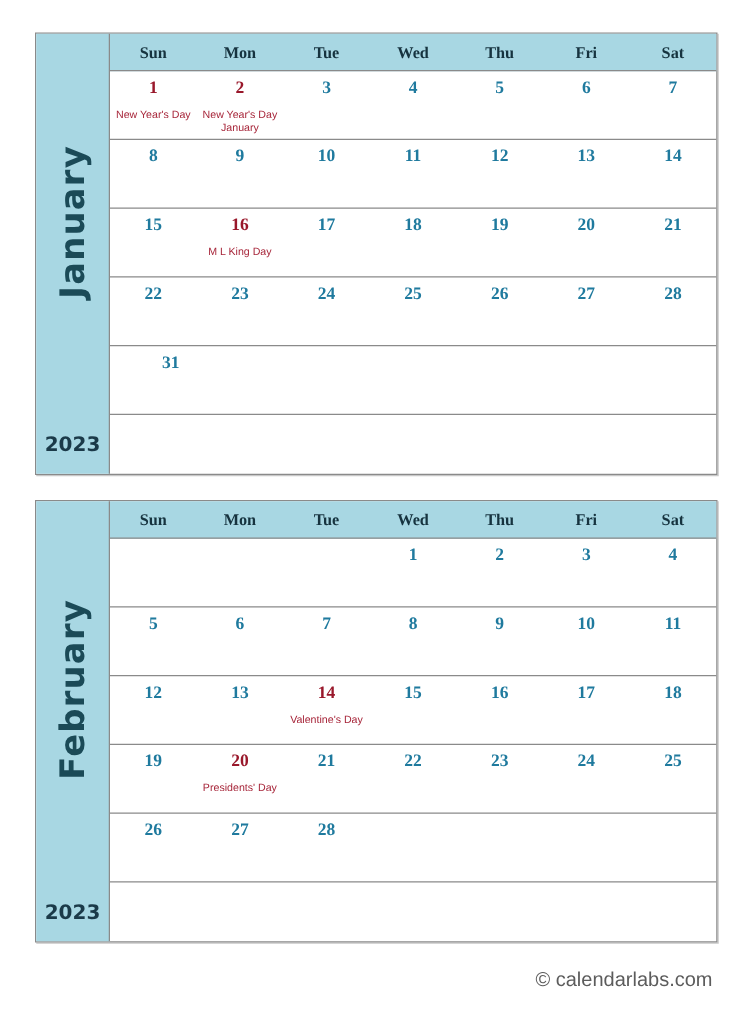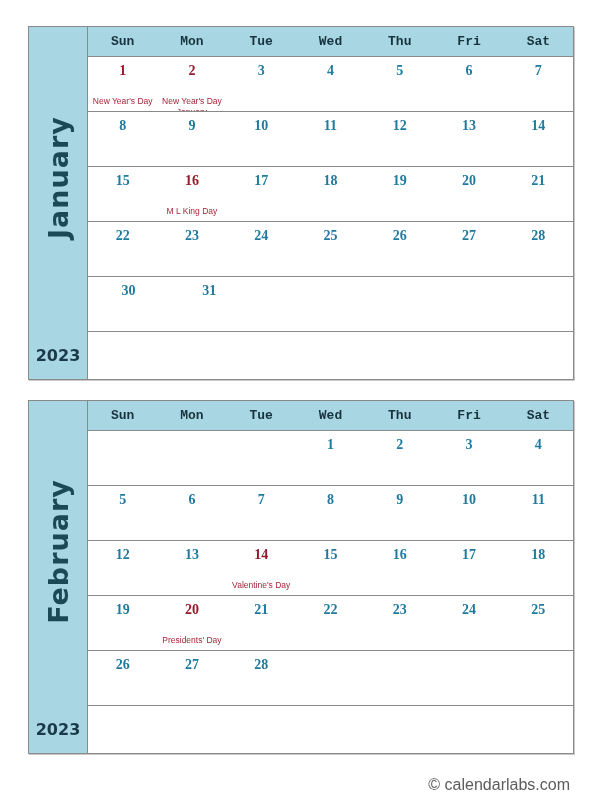--- a/index.html
+++ b/index.html
@@ -90,21 +90,21 @@
     border-bottom: 1px solid #8a8a8a;
   }
   .dow-cell {
     flex: 1 1 0;
     display: flex;
     align-items: center;
     justify-content: center;
     font-size: 13px;
     font-weight: bold;
     color: #16333f;
-    font-family: Liberation Mono, monospace;
+    font-family: Liberation Serif, serif;
   }
 
   
   .week-row {
     display: flex;
     border-bottom: 1px solid #8a8a8a;
     height: 55px;
   }
   .week-row.last-row { border-bottom: none; }
   .week-row.empty-row { height: 47px; }
@@ -121,21 +121,21 @@
     font-weight: bold;
     color: #1f7a9e;
     line-height: 1.15;
     font-family: "Liberation Serif", serif;
   }
   .day-cell.holiday .day-num {
     color: #99182b;
   }
 
   .day-event {
-    margin-top: 17px;
+    margin-top: 7px;
     font-size: 8.5px;
     line-height: 1.25;
     color: #a7263a;
     padding: 0 3px;
     font-family: "Liberation Sans", sans-serif;
   }
 
   
   .footer {
     position: absolute;
@@ -258,23 +258,20 @@
             </div>
             <div class="day-cell">
               <div class="day-num">27</div>
             </div>
             <div class="day-cell">
               <div class="day-num">28</div>
             </div>
           </div>
           <div class="week-row">
             <div class="day-cell">
-              <div class="day-num">30</div>
-            </div>
-            <div class="day-cell">
               <div class="day-num">31</div>
             </div>
             <div class="day-cell">
               <div class="day-num"></div>
             </div>
             <div class="day-cell">
               <div class="day-num"></div>
             </div>
             <div class="day-cell">
               <div class="day-num"></div>

